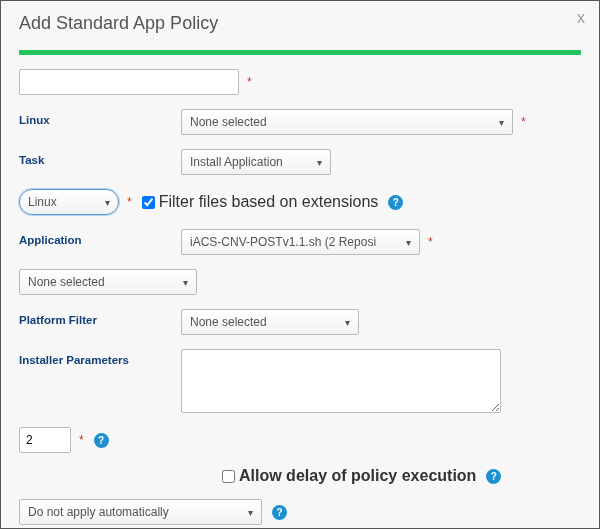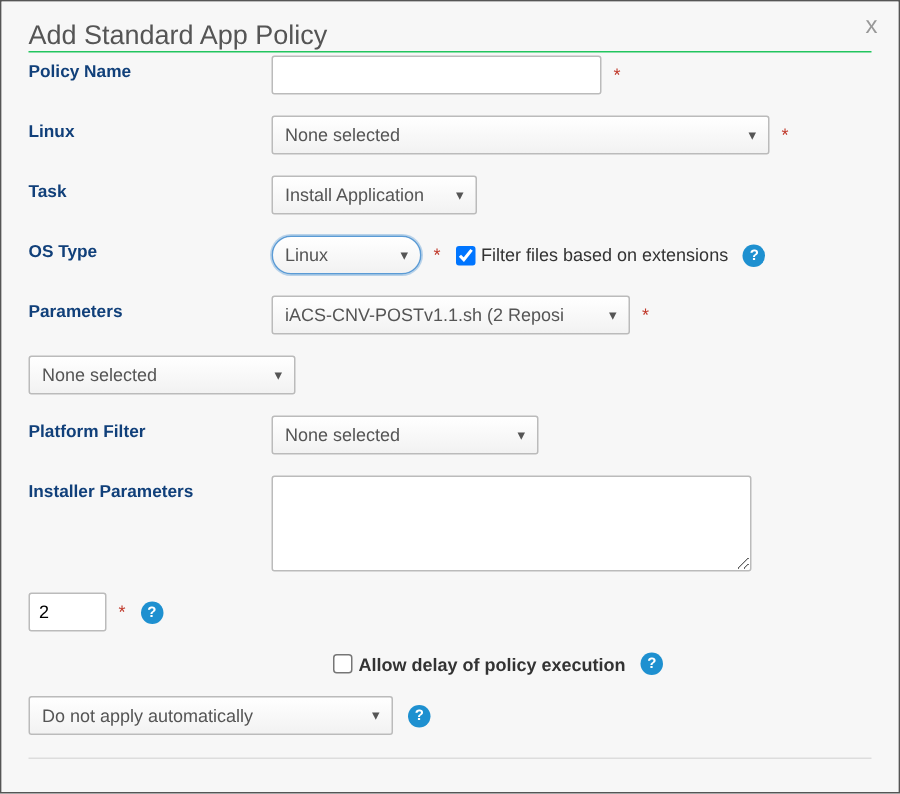--- a/index.html
+++ b/index.html
@@ -16,23 +16,23 @@
   }
   .dialog {
     padding: 12px 18px 0 18px;
     height: 100%;
     display: flex;
     flex-direction: column;
     background: #f7f7f7;
   }
   .header {
     position: relative;
-    border-bottom: 1px solid #22c55e;
-    padding-bottom: 0;
-    margin-bottom: 2px;
+    border-bottom: 5px solid #22c55e;
+    padding-bottom: 16px;
+    margin-bottom: 14px;
   }
   .title {
     font-size: 18px;
     font-weight: normal;
     color: #555;
   }
   .close {
     position: absolute;
     top: -4px;
     right: -4px;
@@ -96,27 +96,27 @@
     margin-left: 8px;
     font-size: 10px;
     color: #555;
     display: inline-flex;
   }
   .select-wide { width: 332px; }
   .select-med { width: 100px; }
   .select-app { width: 239px; text-align: center; }
   .select-sub { width: 178px; }
   .select-auto { width: 243px; }
-  .select-task { width: 137px; }
+  .select-task { width: 150px; }
   input[type=checkbox] {
     margin: 0 4px 0 0;
     vertical-align: middle;
   }
   .chk-label {
-    font-size: 12px;
+    font-size: 16px;
     color: #333;
   }
   .help {
     width: 15px;
     height: 15px;
     border-radius: 50%;
     background: #1e90d0;
     color: #fff;
     font-size: 10px;
     font-weight: bold;
@@ -140,21 +140,20 @@
 <div class="dialog">
 
   <div class="header">
     <span class="title">Add Standard App Policy</span>
     <span class="close">x</span>
   </div>
 
   <div class="form">
 
     <div class="row">
-      <div class="label">Policy Name</div>
       <div class="field">
         <input type="text" class="w-full" value="" style="">
         <span class="req">*</span>
       </div>
     </div>
 
     <div class="row">
       <div class="label">Linux</div>
       <div class="field">
         <div class="select select-wide">
@@ -169,37 +168,36 @@
       <div class="label">Task</div>
       <div class="field">
         <div class="select select-task">
           <span class="val">Install Application</span>
           <span class="caret">▾</span>
         </div>
       </div>
     </div>
 
     <div class="row">
-      <div class="label">OS Type</div>
       <div class="field">
         <div class="select select-med focused">
           <span class="val">Linux</span>
           <span class="caret">▾</span>
         </div>
         <span class="req">*</span>
         <label style="display:flex;align-items:center;margin-left:4px;">
           <input type="checkbox" checked="" style="">
           <span class="chk-label">Filter files based on extensions</span>
         </label>
         <span class="help">?</span>
       </div>
     </div>
 
     <div class="row">
-      <div class="label">Parameters</div>
+      <div class="label">Application</div>
       <div class="field">
         <div class="select select-app">
           <span class="val">iACS-CNV-POSTv1.1.sh (2 Reposi</span>
           <span class="caret">▾</span>
         </div>
         <span class="req">*</span>
       </div>
     </div>
 
     <div class="row">

